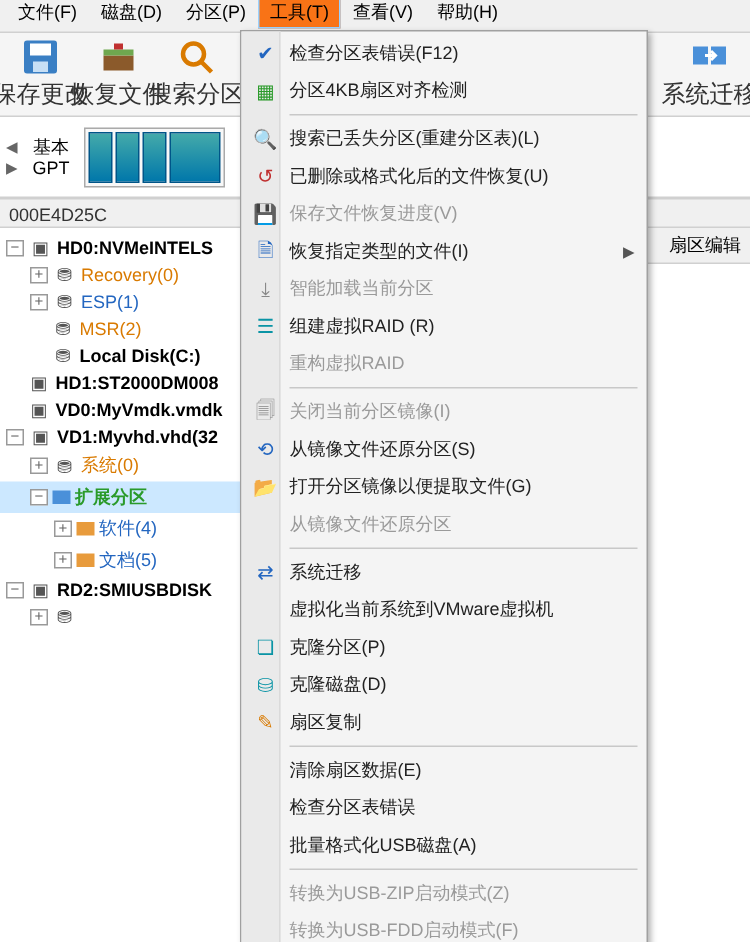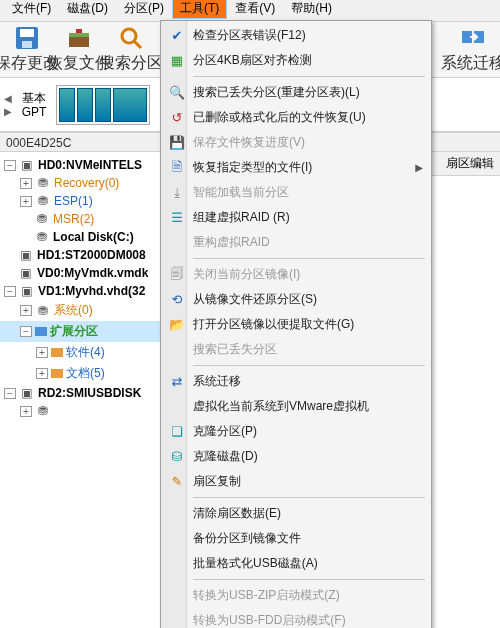--- a/index.html
+++ b/index.html
@@ -261,21 +261,21 @@
     </div>
   <div class="menu-row">
       <span class="row-icon col-blue">⟲</span>
       <span>从镜像文件还原分区(S)</span>
     </div>
   <div class="menu-row">
       <span class="row-icon col-orange">📂</span>
       <span>打开分区镜像以便提取文件(G)</span>
     </div>
   <div class="menu-row disabled">
-      <span>搜索已丢失分区</span>
+      <span>从镜像文件还原分区</span>
     </div>
   <div class="menu-sep"></div>
   <div class="menu-row">
       <span class="row-icon col-blue">⇄</span>
       <span>系统迁移</span>
     </div>
   <div class="menu-row">
       <span>虚拟化当前系统到VMware虚拟机</span>
     </div>
   <div class="menu-row">
@@ -288,21 +288,21 @@
     </div>
   <div class="menu-row">
       <span class="row-icon col-orange">✎</span>
       <span>扇区复制</span>
     </div>
   <div class="menu-sep"></div>
   <div class="menu-row">
       <span>清除扇区数据(E)</span>
     </div>
   <div class="menu-row">
-      <span>备份分区到镜像文件</span>
+      <span>检查分区表错误</span>
     </div>
   <div class="menu-row">
       <span>批量格式化USB磁盘(A)</span>
     </div>
   <div class="menu-sep"></div>
   <div class="menu-row disabled">
       <span>转换为USB-ZIP启动模式(Z)</span>
     </div>
   <div class="menu-row disabled">
       <span>转换为USB-FDD启动模式(F)</span>

